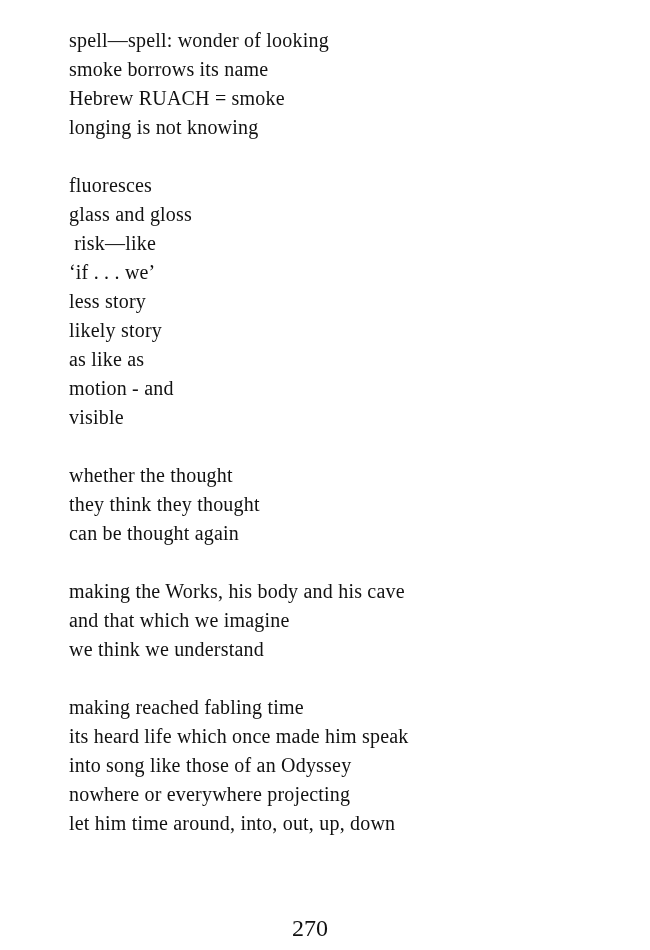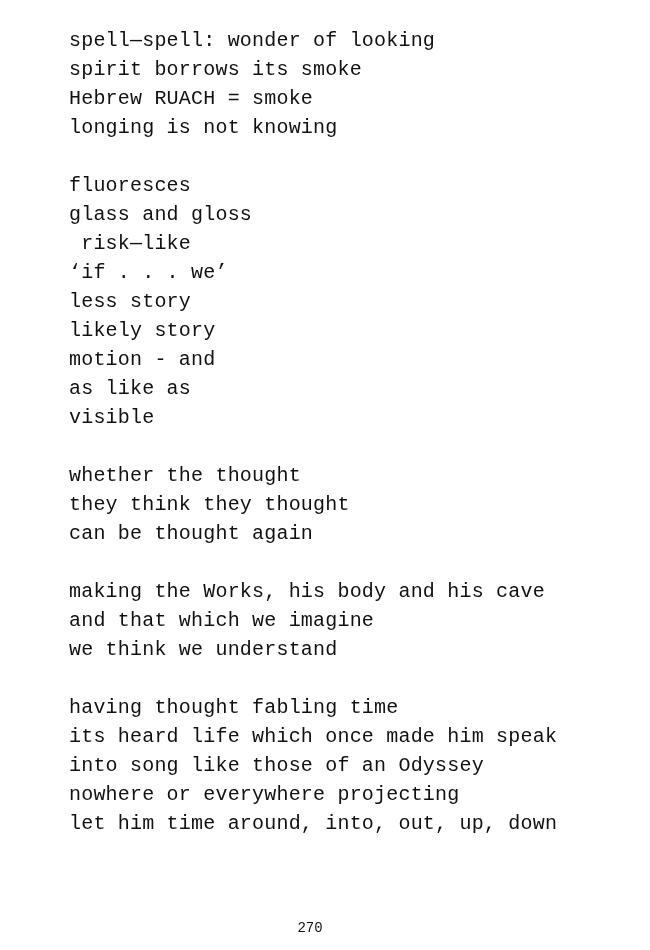--- a/index.html
+++ b/index.html
@@ -6,21 +6,21 @@
     margin: 0;
     padding: 0;
     background: #ffffff;
   }
   .page {
     position: relative;
     width: 650px;
     height: 950px;
     background: #ffffff;
     color: #111111;
-    font-family: Liberation Mono, monospace;
+    font-family: Liberation Serif, serif;
     overflow: hidden;
   }
   .poem {
     position: absolute;
     left: 69px;
     top: 26px;
     font-size: 20px;
     line-height: 29px;
     letter-spacing: 0.2px;
   }
@@ -29,64 +29,64 @@
   .line {
     white-space: pre-wrap; 
     min-height: 29px;
   }
   .page-number {
     position: absolute;
     top: 916px;
     left: 0;
     width: 620px; 
     text-align: center;
-    font-size: 14px;
+    font-size: 24px;
     line-height: 24px;
   }
 </style>
 </head>
 <body>
 
 <div class="page">
 
   <div class="poem">
 
     <div class="stanza">
       <div class="line">spell—spell: wonder of looking</div>
-      <div class="line">spirit borrows its smoke</div>
+      <div class="line">smoke borrows its name</div>
       <div class="line">Hebrew RUACH = smoke</div>
       <div class="line">longing is not knowing</div>
     </div>
 
     <div class="stanza">
       <div class="line">fluoresces</div>
       <div class="line">glass and gloss</div>
       <div class="line"> risk—like</div>
       <div class="line">‘if . . . we’</div>
       <div class="line">less story</div>
       <div class="line">likely story</div>
+      <div class="line">as like as</div>
       <div class="line">motion - and</div>
-      <div class="line">as like as</div>
       <div class="line">visible</div>
     </div>
 
     <div class="stanza">
       <div class="line">whether the thought</div>
       <div class="line">they think they thought</div>
       <div class="line">can be thought again</div>
     </div>
 
     <div class="stanza">
       <div class="line">making the Works, his body and his cave</div>
       <div class="line">and that which we imagine</div>
       <div class="line">we think we understand</div>
     </div>
 
     <div class="stanza">
-      <div class="line">having thought fabling time</div>
+      <div class="line">making reached fabling time</div>
       <div class="line">its heard life which once made him speak</div>
       <div class="line">into song like those of an Odyssey</div>
       <div class="line">nowhere or everywhere projecting</div>
       <div class="line">let him time around, into, out, up, down</div>
     </div>
 
   </div>
 
   <div class="page-number">270</div>
 

